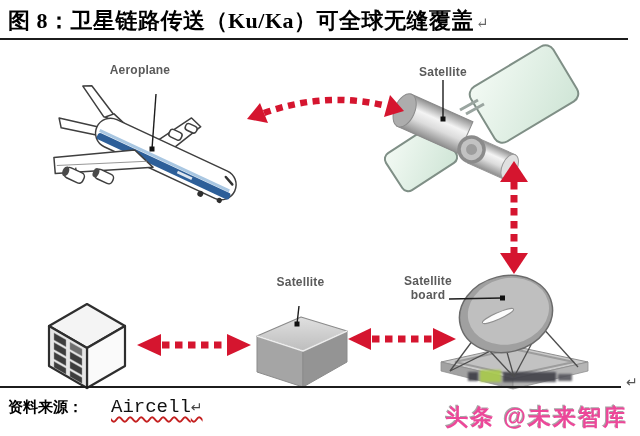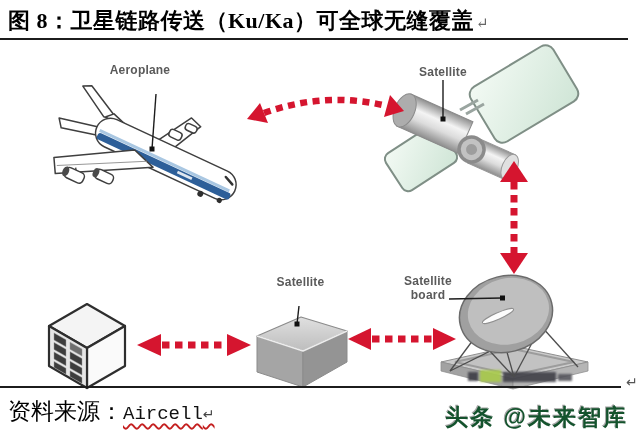--- a/index.html
+++ b/index.html
@@ -16,27 +16,27 @@
   .pmark-end{position:absolute;left:626px;top:374px;font-size:14px;color:#555;}
   .lbl{position:absolute;text-align:center;font-weight:bold;font-size:12px;line-height:13.5px;
        color:var(--label-gray,#5a5a5a);letter-spacing:.2px;}
   .lbl span{display:block;}
   .lbl-aeroplane{left:20px;top:64px;width:240px;text-align:center;}
   .lbl-satellite{left:398px;top:66px;width:90px;}
   .lbl-switching{left:258px;top:276px;width:85px;}
   .lbl-dish{left:392px;top:275px;width:72px;}
   .source{position:absolute;left:8px;top:396px;white-space:nowrap;}
   .source .src-label{font-family:"Liberation Serif","DejaVu Serif",serif;
-                     font-weight:normal;font-size:23px;color:#000;}
-  .source .wavy{text-decoration:underline wavy #c42020 1.5px;text-underline-offset:4px;}
+                     font-weight:bold;font-size:15px;color:#000;}
+  .source .wavy{text-decoration:underline wavy #c42020 1.5px;text-underline-offset:4px;margin-left:28px;}
   .source .src-value{font-family:"Liberation Mono","DejaVu Sans Mono",monospace;
                      font-size:19px;color:#111;}
   .source .pmark{font-family:"DejaVu Sans",sans-serif;font-size:14px;color:#444;}
   .watermark{position:absolute;right:12px;top:402px;font-size:23px;font-weight:bold;
-             letter-spacing:2px;color:#14532d;
+             letter-spacing:2px;color:#ec4899;
              text-shadow:1px 1px 0 #ffffff,-1px -1px 0 #a6a6a6;white-space:nowrap;}
   
   svg{position:absolute;left:0;top:0;}
   .white-part{fill:#ffffff;stroke:#3f3f3f;stroke-width:1.5;stroke-linejoin:round;}
   .stripe{fill:var(--fuselage-stripe-blue,#2d5f99);}
   .arrow{fill:var(--arrow-red,#d5152f);}
   .arrow-line{stroke:var(--arrow-red,#d5152f);fill:none;}
   .ptr{stroke:#1c1c1c;stroke-width:1.4;fill:none;}
   .ptr-dot{fill:#111;}
   .leg{stroke:#4d4d4d;stroke-width:1.3;fill:none;}

